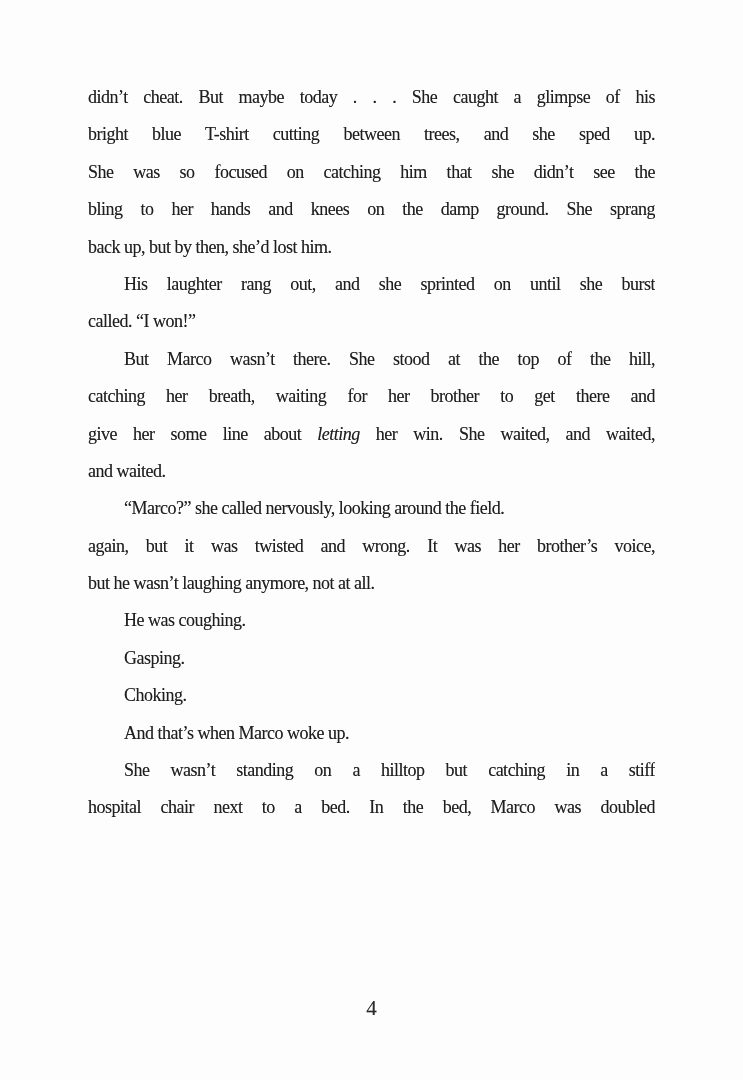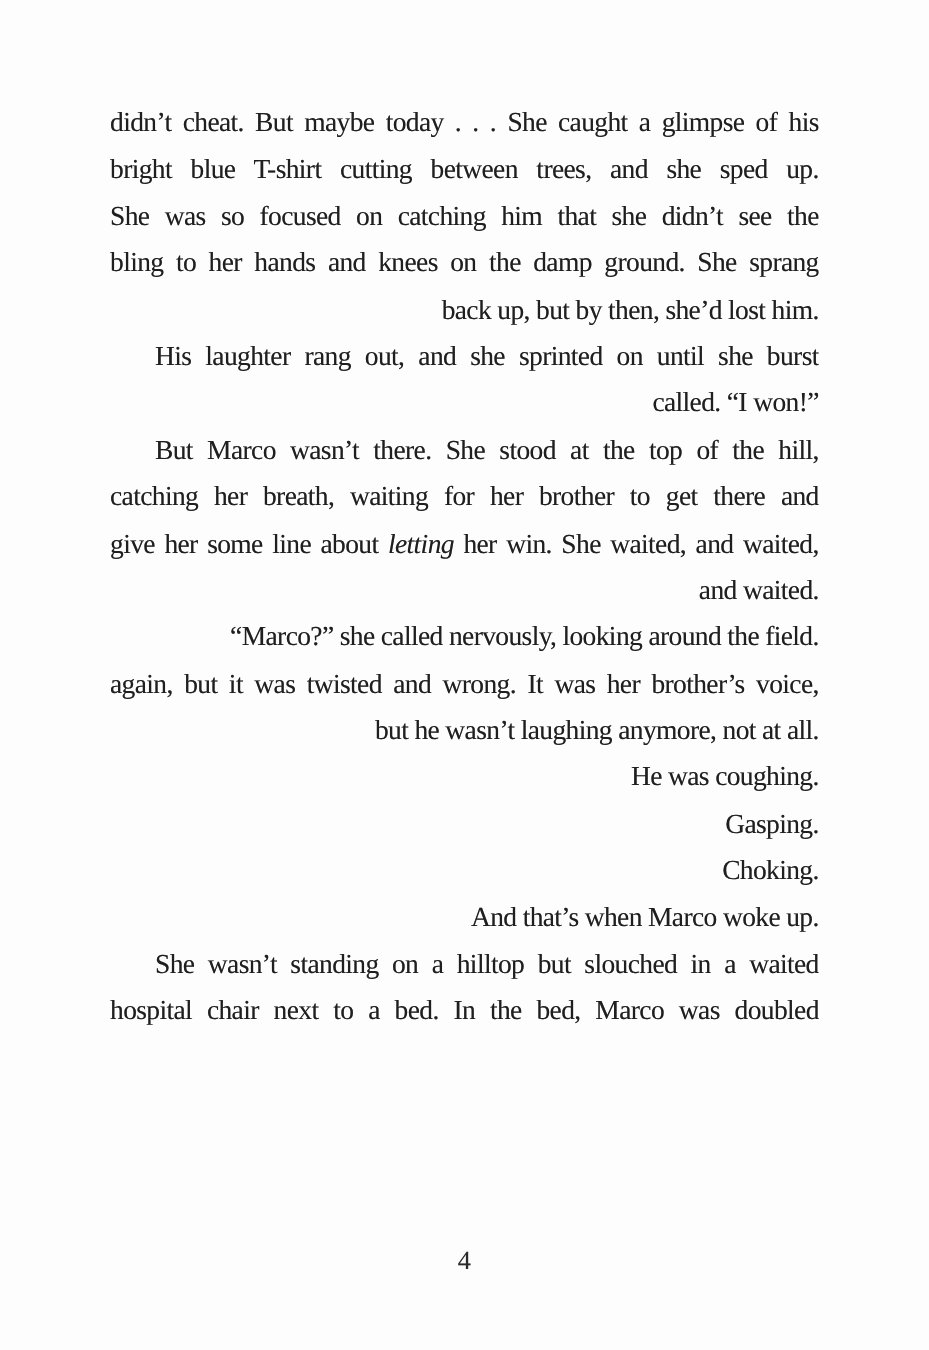--- a/index.html
+++ b/index.html
@@ -15,30 +15,30 @@
     height: 1080px;
     background: #fdfdfd;
     color: #1f1f1f;
     overflow: hidden;
   }
   .text-block {
     position: absolute;
     left: 88px;
     top: 79px;
     width: 567px;
-    font-size: 22px;
+    font-size: 18px;
     line-height: 37.4px;
     letter-spacing: -0.5px;
     text-shadow: 0 0 0.5px rgba(20,20,20,0.45);
   }
   .para {  }
   .line {
     height: 37.4px;
     overflow: hidden;
-    text-align: right;
+    text-align: left;
   }
   .line.j {
     text-align: justify;
     text-align-last: justify;
     text-justify: inter-word;
   }
   .line.ind {
     text-indent: 36px;
   }
   .line em {
@@ -90,18 +90,18 @@
       <div class="para">
         <div class="line ind"><span>Gasping.</span></div>
       </div>
       <div class="para">
         <div class="line ind"><span>Choking.</span></div>
       </div>
       <div class="para">
         <div class="line ind"><span>And that’s when Marco woke up.</span></div>
       </div>
       <div class="para">
-        <div class="line j ind"><span>She wasn’t standing on a hilltop but slouched in a waited</span></div>
+        <div class="line j ind"><span>She wasn’t standing on a hilltop but catching in a stiff</span></div>
         <div class="line j"><span>hospital chair next to a bed. In the bed, Marco was doubled</span></div>
       </div>
     </div>
   <div class="folio">4</div>
 </div>
 
 </body></html>

